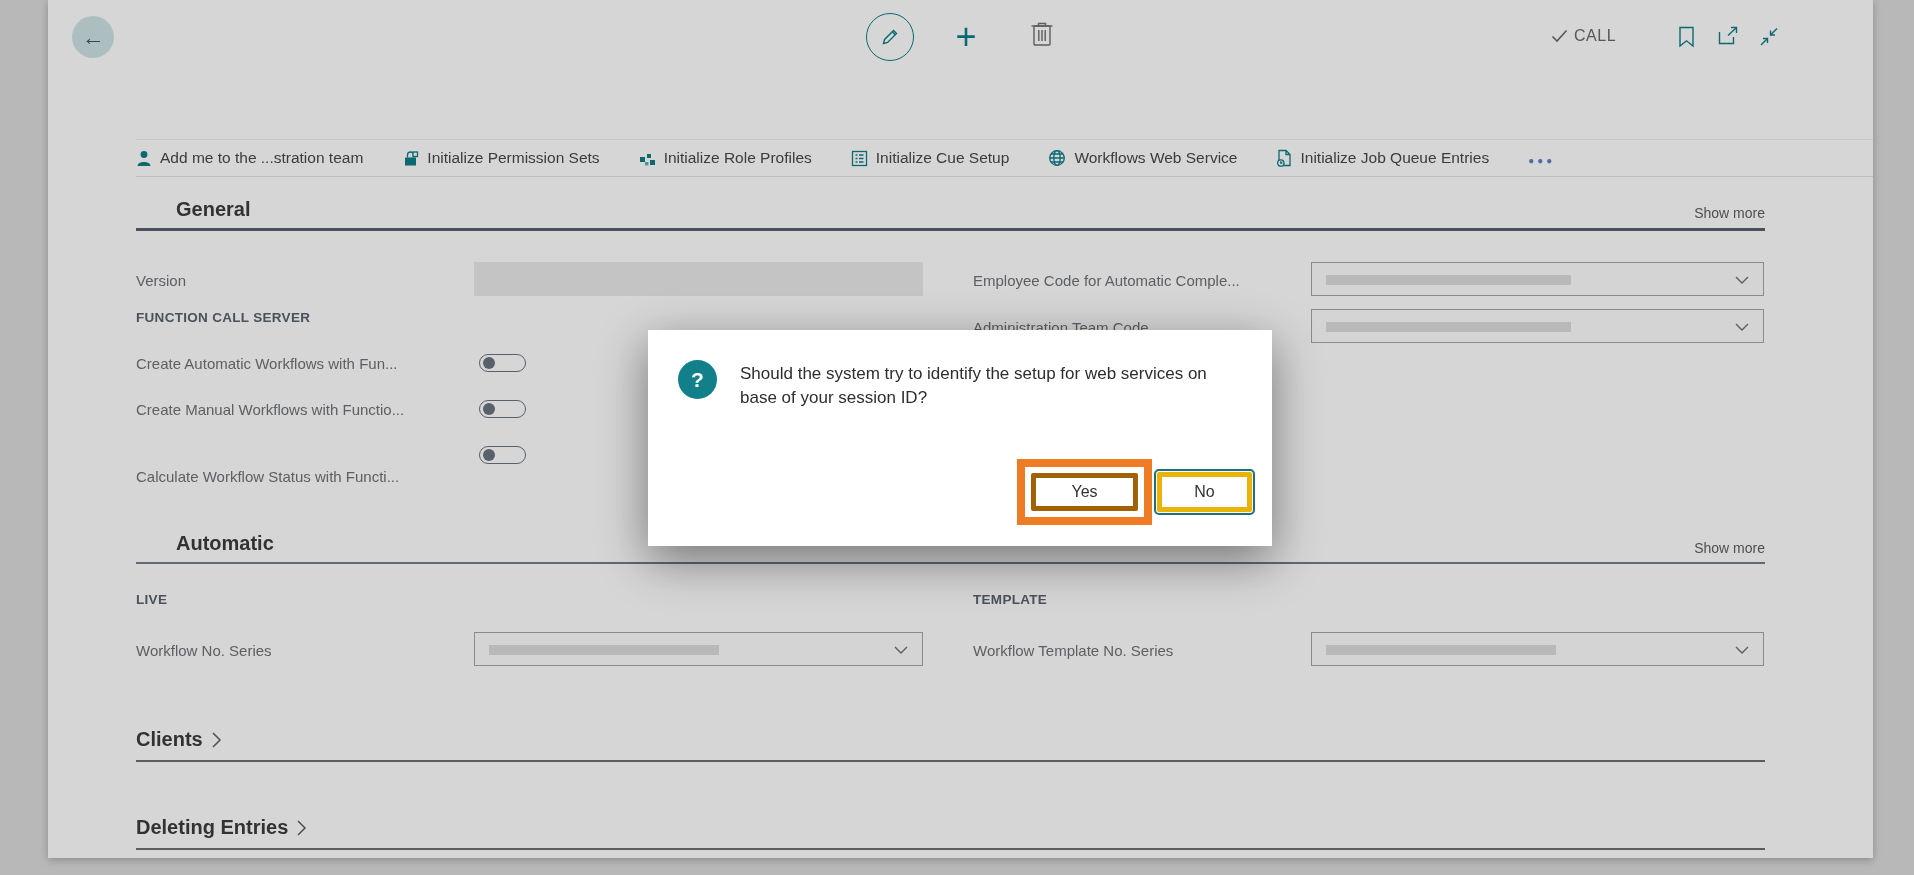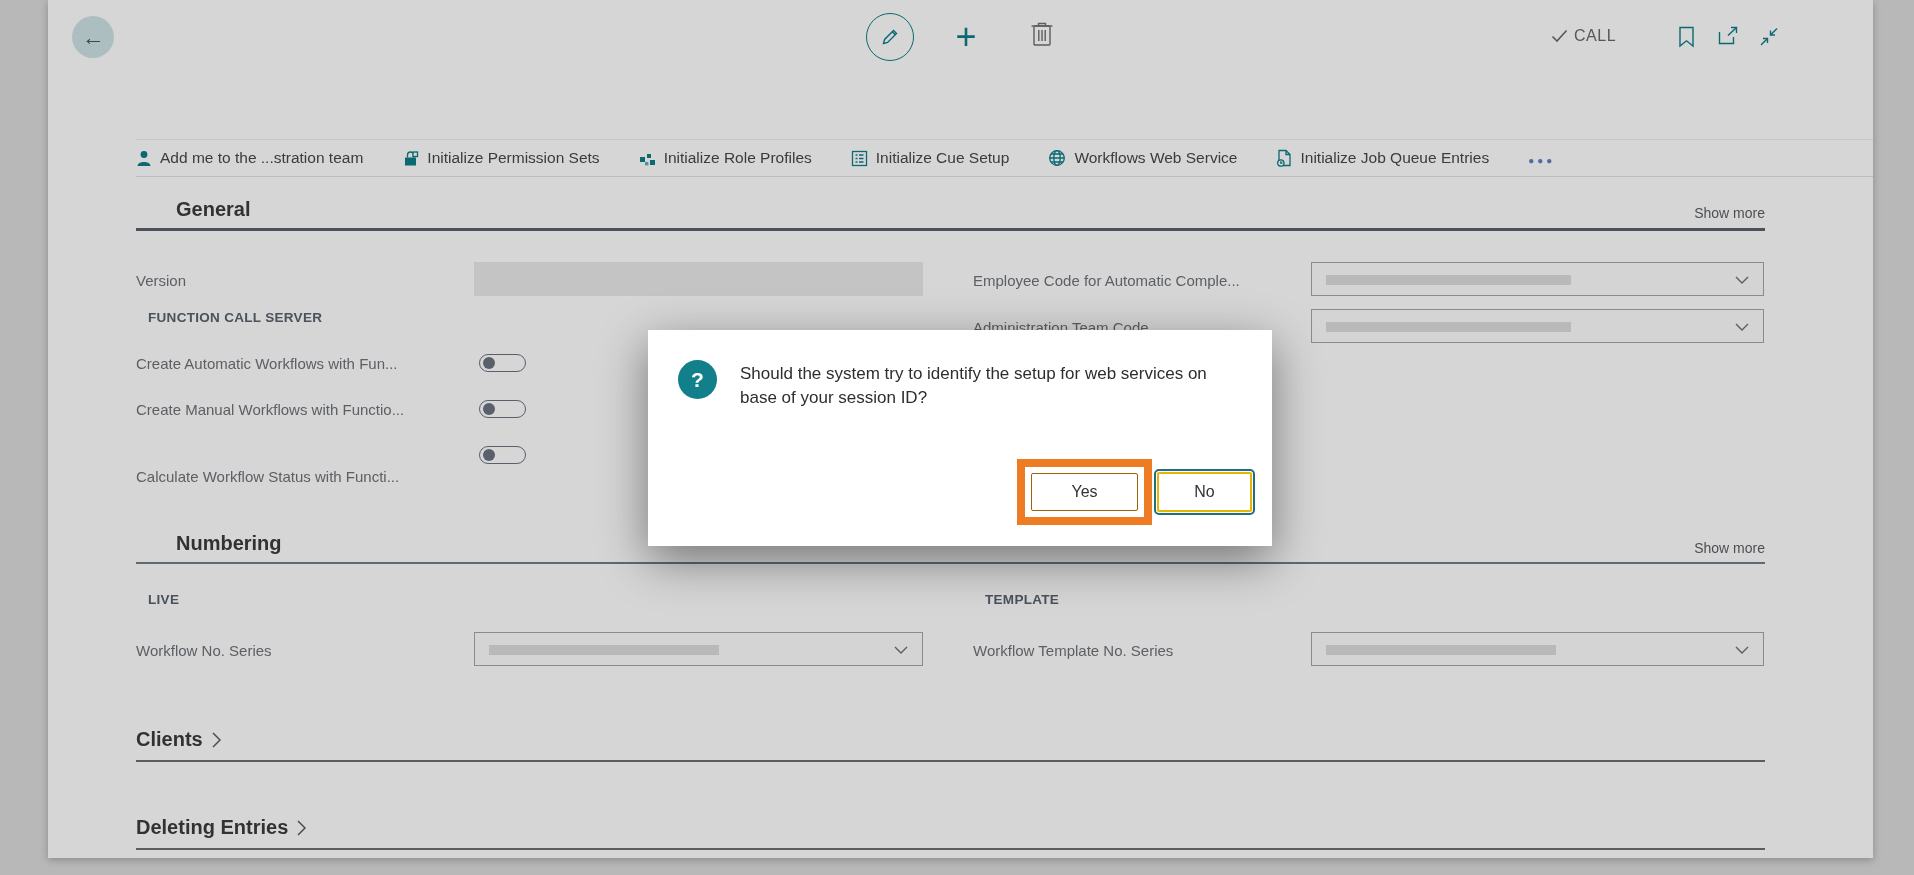--- a/index.html
+++ b/index.html
@@ -36,21 +36,21 @@
 
   
   .sec-title { position:absolute; left:88px; font-size:20px; font-weight:700; color:#3c3c3c;margin-left:40px; }
   .show-more { position:absolute; right:108px; font-size:14px; color:#5a5f64; cursor:pointer; }
   .rule { position:absolute; left:88px; width:1629px; }
   .rule-general { top:228px; height:3px; background:#59616c; }
   .rule-numbering { top:562px; height:2px; background:#737d89; }
   .rule-thin { height:2px; background:#6f6f6f; }
 
   .lbl { position:absolute; font-size:15px; color:#6e7278; white-space:nowrap; }
-  .caption { position:absolute; font-size:13.5px; font-weight:700; color:#59626e; letter-spacing:.3px;margin-left:12px; }
+  .caption { position:absolute; font-size:13.5px; font-weight:700; color:#59626e; letter-spacing:.3px; }
 
   .filled-input { position:absolute; left:426px; top:262px; width:449px; height:34px; background:#eaeaea; }
 
   .combo { position:absolute; height:34px; background:#fdfdfd; border:1px solid #a6a6a6; cursor:pointer; }
   .combo .bar { position:absolute; left:14px; top:12px; height:10px; background:#dddddd; }
   .combo .chev { position:absolute; right:14px; top:13px; }
 
   .toggle { position:absolute; left:431px; width:47px; height:18px; border:1px solid #6b7280; border-radius:10px; cursor:pointer; }
   .toggle .knob { position:absolute; left:3px; top:2px; width:12px; height:12px; border-radius:50%; background:#6b7280; }
 
@@ -59,24 +59,24 @@
 
   
   .dim-overlay { position:absolute; inset:0; background:rgba(0,0,0,0.16); z-index:10; }
   .dialog { position:absolute; left:648px; top:330px; width:624px; height:216px; background:#ffffff; z-index:20;
             box-shadow:0 14px 45px rgba(0,0,0,.45); }
   .q-circle { position:absolute; left:30px; top:30px; width:39px; height:39px; border-radius:50%; background:#12808a;
               color:#ffffff; font-size:21px; font-weight:700; display:flex; align-items:center; justify-content:center; }
   .dlg-msg { position:absolute; left:92px; top:32px; width:500px; font-size:17px; color:#2e2e2e; line-height:1.42; }
   .yes-highlight { position:absolute; left:369px; top:129px; width:135px; height:66px; border:8px solid #ee7c25;
                    display:flex; align-items:center; justify-content:center; z-index:30; }
-  .btn-yes { width:107px; height:38px; background:#ffffff; border:1px solid #a16207; border-radius:2px;
+  .btn-yes { width:107px; height:38px; background:#ffffff; border:5px solid #a16207; border-radius:2px;
              font-size:16px; color:#333; font-family:"Liberation Sans", sans-serif; cursor:pointer; }
   .btn-no { position:absolute; left:509px; top:142px; width:95px; height:40px; background:#ffffff;
-            border:2px solid #eab308; outline:2px solid #1f7077; outline-offset:1px; border-radius:2px;
+            border:5px solid #eab308; outline:2px solid #1f7077; outline-offset:1px; border-radius:2px;
             font-size:16px; color:#333; font-family:"Liberation Sans", sans-serif; cursor:pointer; }
 
   svg { display:block; }
 </style>
 </head>
 <body>
 
 <div class="screen">
   <div class="card">
 
@@ -247,21 +247,21 @@
     <div class="lbl" style="left:925px; top:319px;">Administration Team Code</div>
     <div class="combo" style="left:1263px; top:309px; width:453px;">
       <div class="bar" style="width:245px;"></div>
       <span class="chev">
         <svg width="14" height="8" viewBox="0 0 14 8">
             <polyline points="1,1 7,7 13,1" fill="none" stroke="#6f6f6f" stroke-width="1.4"></polyline>
           </svg>
       </span>
     </div>
 
-    <div class="sec-title" style="top:532px;">Numbering</div>
+    <div class="sec-title" style="top:532px;">Automatic</div>
     <div class="show-more" style="top:540px;">Show more</div>
     <div class="rule rule-numbering"></div>
 
     <div class="caption" style="left:88px; top:592px;">LIVE</div>
     <div class="caption" style="left:925px; top:592px;">TEMPLATE</div>
 
     <div class="lbl" style="left:88px; top:642px;">Workflow No. Series</div>
     <div class="combo" style="left:426px; top:632px; width:449px;">
       <div class="bar" style="width:230px;"></div>
       <span class="chev">

